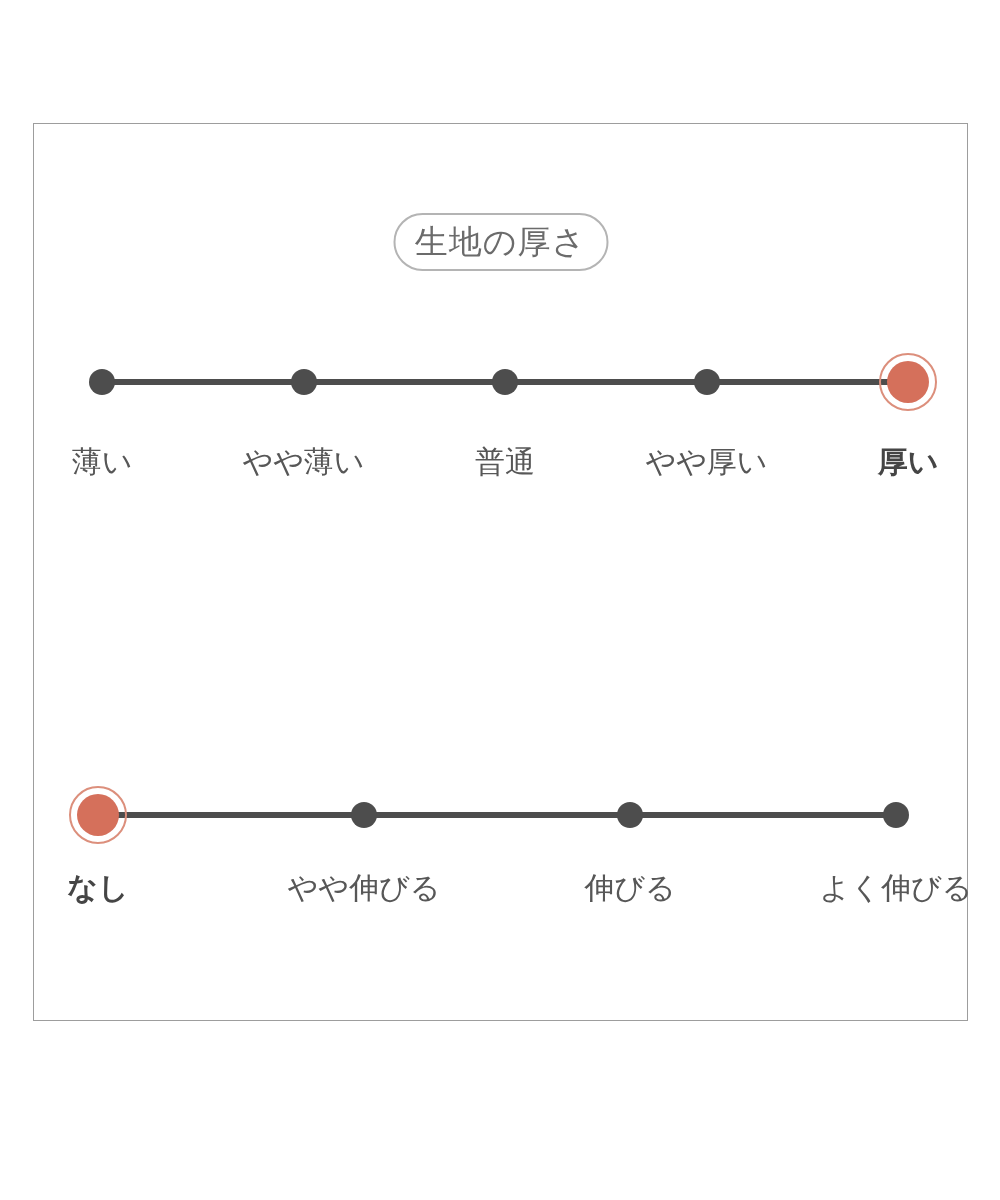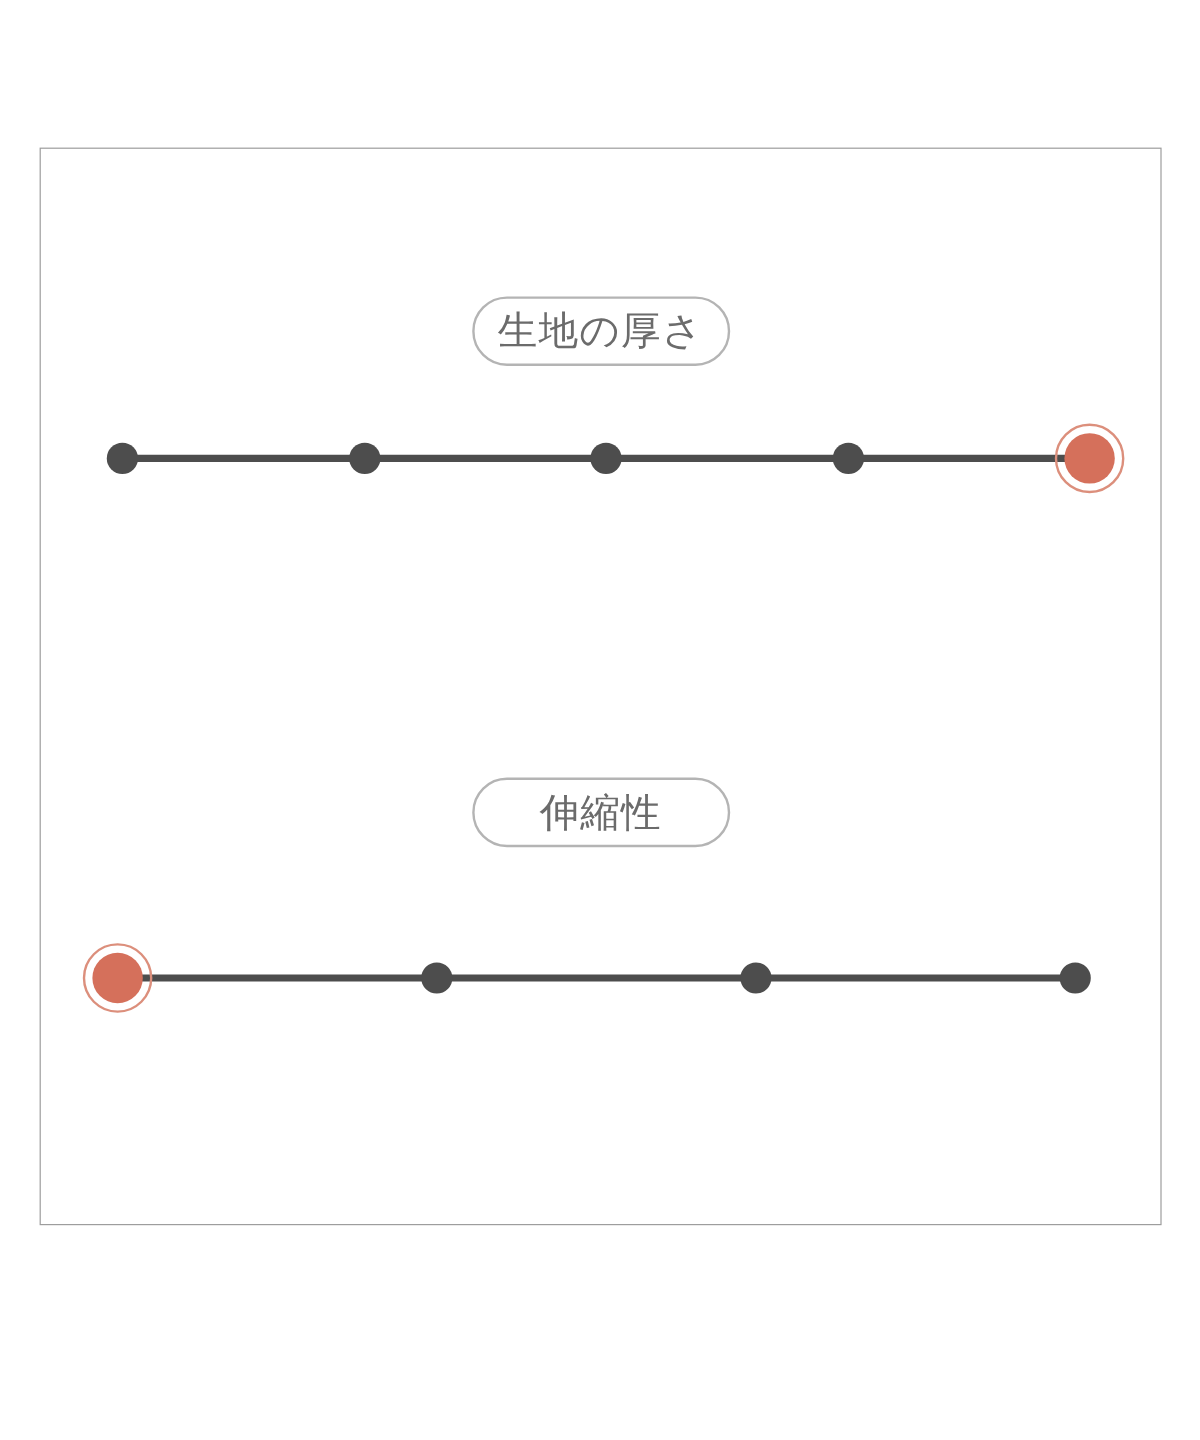--- a/index.html
+++ b/index.html
@@ -39,21 +39,21 @@
     align-items: center;
     justify-content: center;
     background: #fff;
   }
   .pill-text {
     font-size: 33px;
     color: var(--pill-text, #6b6b6b);
     letter-spacing: 1px;
     white-space: nowrap;
   }
-  #scale-0 .pill { top: 89px; margin-top: 34px; }
+  #scale-0 .pill { top: 89px; }
   #scale-1 .pill { top: 524px; }
   .track {
     position: absolute;
     height: 6px;
     border-radius: 3px;
     background: var(--track, #4d4d4d);
   }
   #scale-0 .track { top: 255px; left: 68px; width: 806px; }
   #scale-1 .track { top: 688px; left: 64px; width: 798px; }
   .dot {
@@ -120,31 +120,41 @@
       </div>
       <div class="track">
           <div class="dot" style="left: 0%;"></div>
           <div class="dot" style="left: 25%;"></div>
           <div class="dot" style="left: 50%;"></div>
           <div class="dot" style="left: 75%;"></div>
           <div class="dot selected" style="left: 100%;">
             <div class="ring"></div>
           </div>
         </div>
+      <div class="labels">
+          <span class="scale-label" style="left: 0%;">薄い</span>
+          <span class="scale-label" style="left: 25%;">やや薄い</span>
+          <span class="scale-label" style="left: 50%;">普通</span>
+          <span class="scale-label" style="left: 75%;">やや厚い</span>
+          <span class="scale-label selected" style="left: 100%;">厚い</span>
+        </div>
     </section>
 
     <section class="scale-section" id="scale-1">
-      <div class="pill">
-        <span class="pill-text">伸縮性</span>
-      </div>
       <div class="track">
           <div class="dot selected" style="left: 0%;">
             <div class="ring"></div>
           </div>
           <div class="dot" style="left: 33.3333%;"></div>
           <div class="dot" style="left: 66.6667%;"></div>
           <div class="dot" style="left: 100%;"></div>
         </div>
+      <div class="labels">
+          <span class="scale-label selected" style="left: 0%;">なし</span>
+          <span class="scale-label" style="left: 33.3333%;">やや伸びる</span>
+          <span class="scale-label" style="left: 66.6667%;">伸びる</span>
+          <span class="scale-label" style="left: 100%;">よく伸びる</span>
+        </div>
     </section>
 
   </div>
 
 </div>
 
 </body></html>

